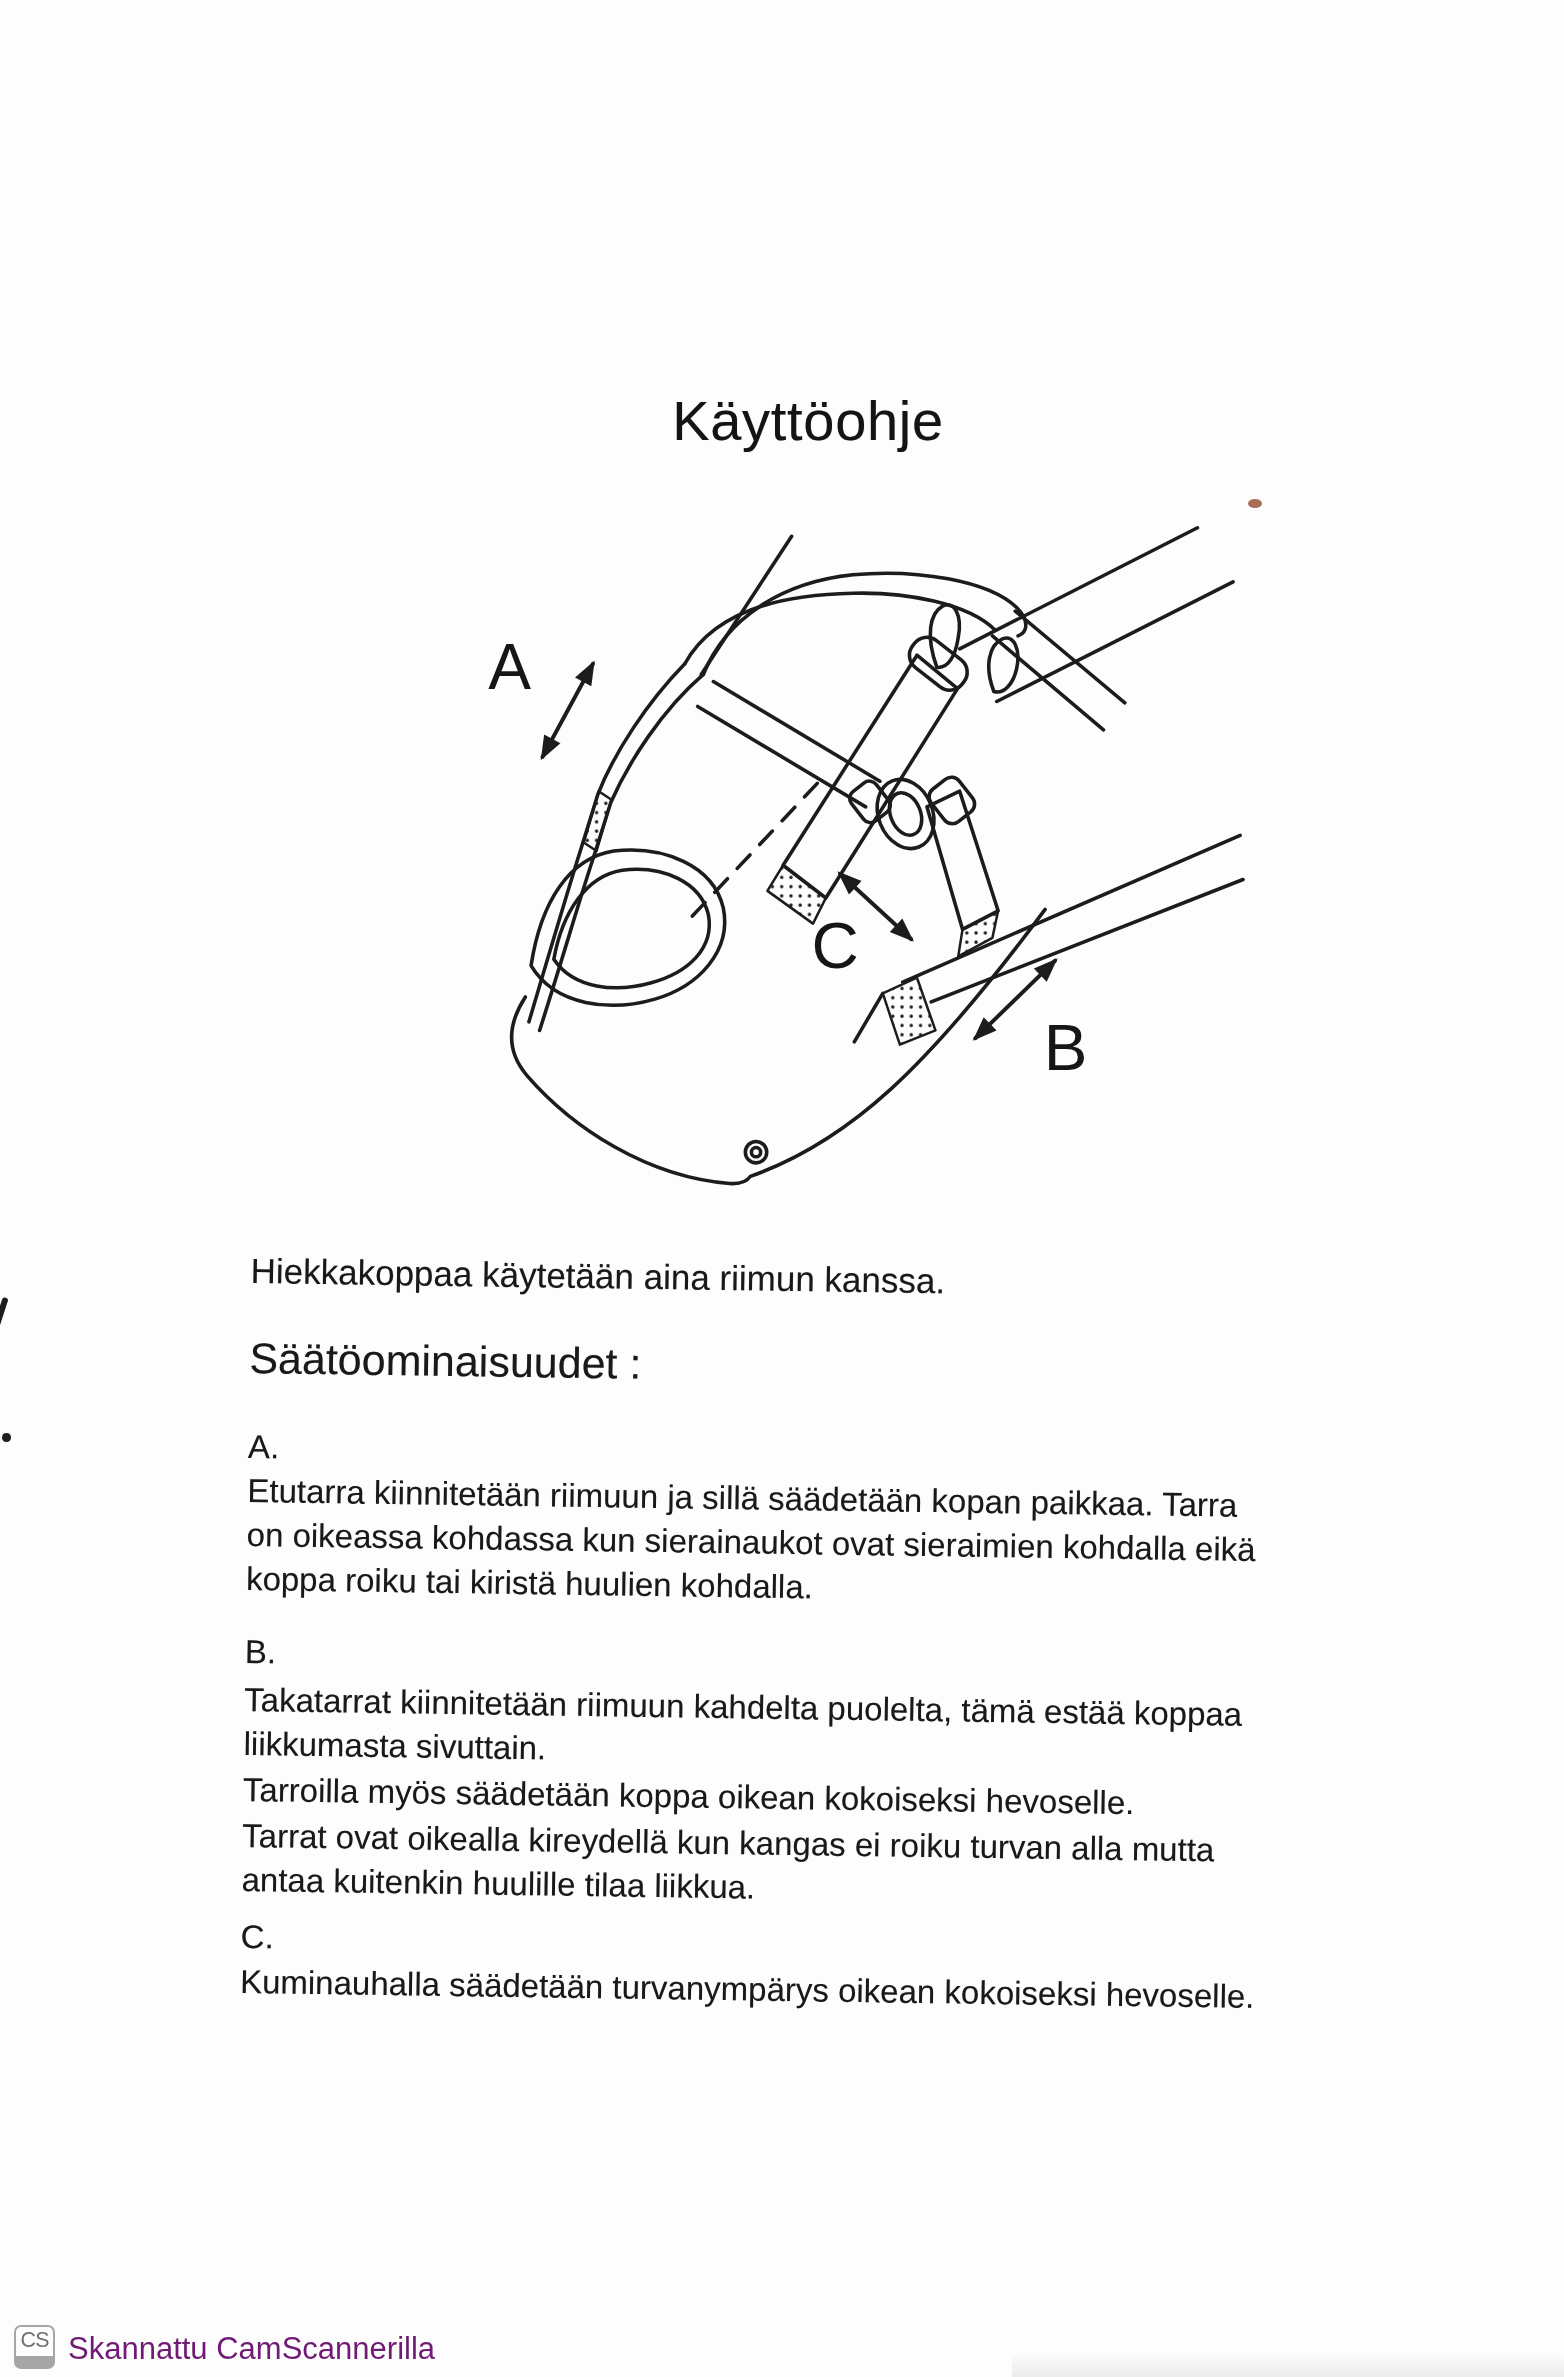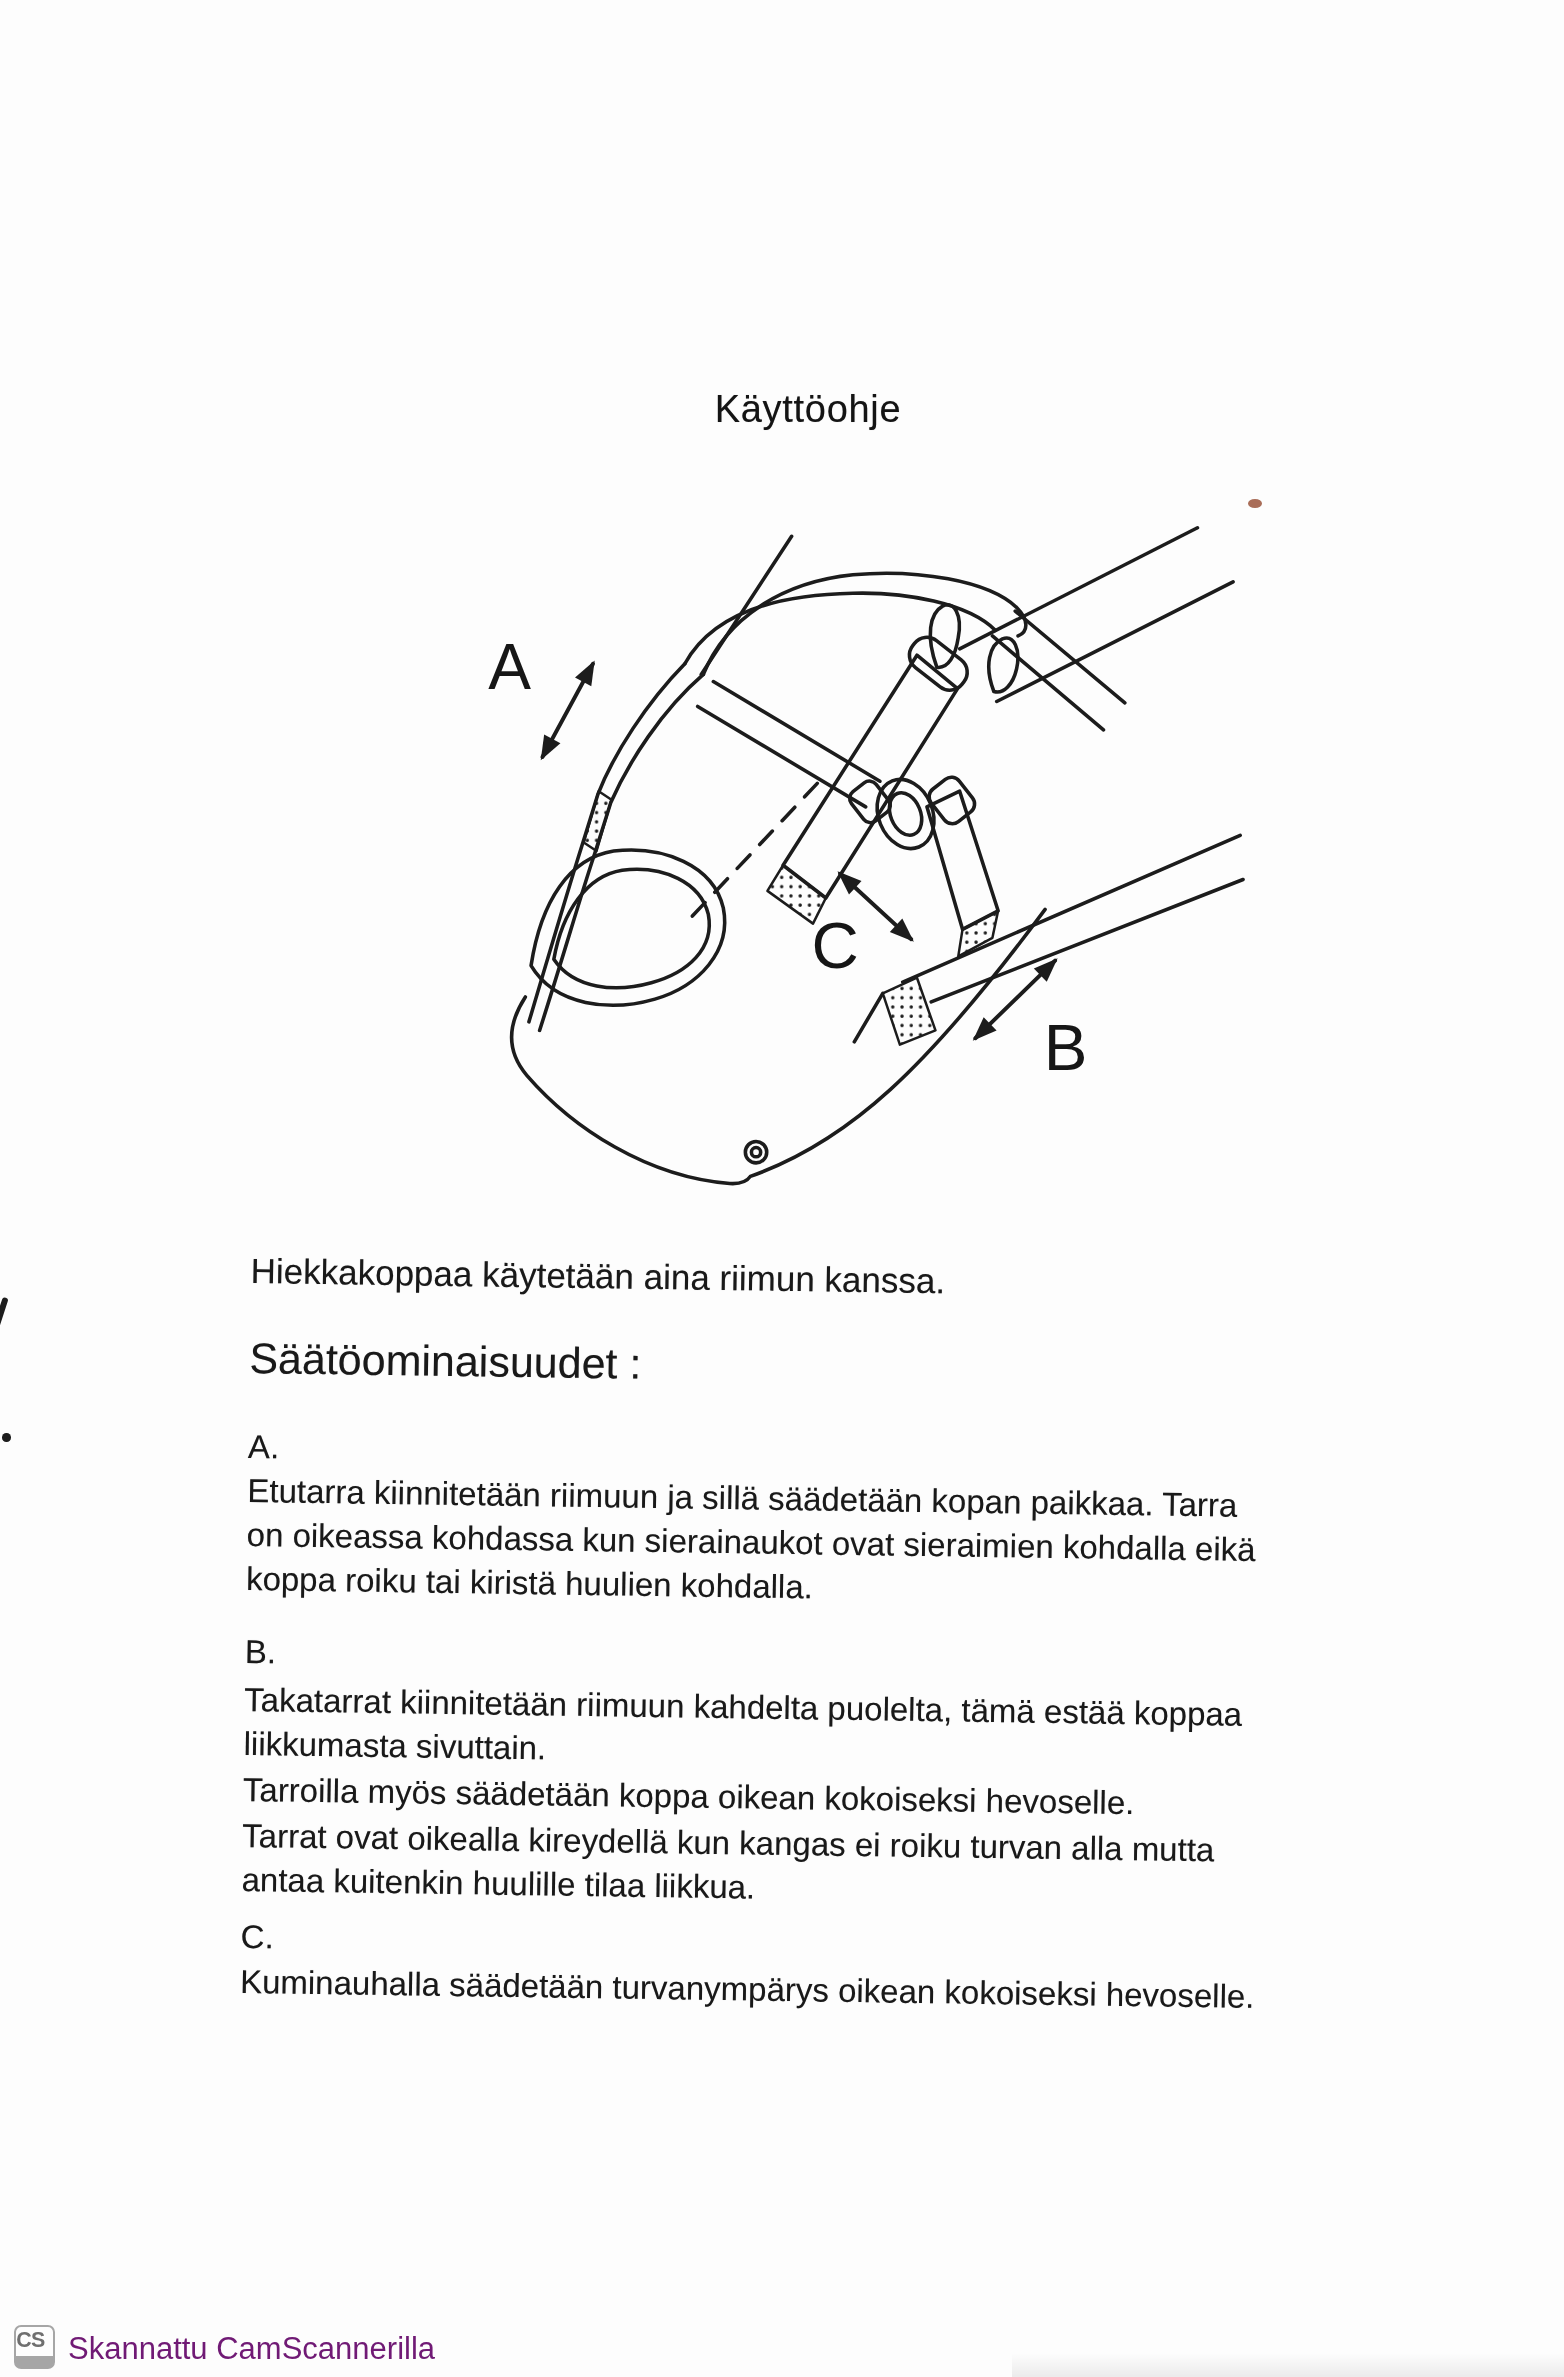--- a/index.html
+++ b/index.html
@@ -7,21 +7,21 @@
     position:relative;
     width:1565px;height:2377px;
     background:#fdfdfd;
     font-family:"Liberation Sans", sans-serif;
     color:#1c1c1c;
     overflow:hidden;
   }
   .title{
     position:absolute;top:388px;left:808px;
     transform:translateX(-50%);
-    font-size:38px;letter-spacing:0.7px;color:#141414;
+    font-size:56px;letter-spacing:0.7px;color:#141414;
     white-space:nowrap;
     text-shadow:0 0 0.7px rgba(0,0,0,.4);
   }
   .diagram{
     position:absolute;left:427px;top:495px;
     width:819px;height:712px;
   }
   .textblock{
     position:absolute;left:251px;top:1247px;
     width:1254px;height:798px;
@@ -37,22 +37,22 @@
   .intro{font-size:35px;}
   .heading{font-size:43px;}
   .wm-badge{
     position:absolute;left:14.2px;top:2325px;
     width:41px;height:44px;
     border:2.8px solid #a6a6a6;border-radius:7.1px;
     box-sizing:border-box;background:#fdfdfd;
   }
   .wm-badge .cs{
     position:absolute;top:1.4px;left:0;right:0;
-    text-align:left;
-    font-size:21.4px;font-weight:bold;color:#6f6f6f;
+    text-align:center;
+    font-size:21.4px;font-weight:normal;color:#6f6f6f;
     letter-spacing:-0.7px;
   }
   .wm-badge .band{
     position:absolute;left:0;right:0;bottom:0;height:10.7px;
     background:#a6a6a6;border-radius:0 0 3.6px 3.6px;
   }
   .wm-text{
     position:absolute;left:68px;top:2331px;
     font-size:31px;color:#701a75;white-space:nowrap;
   }

